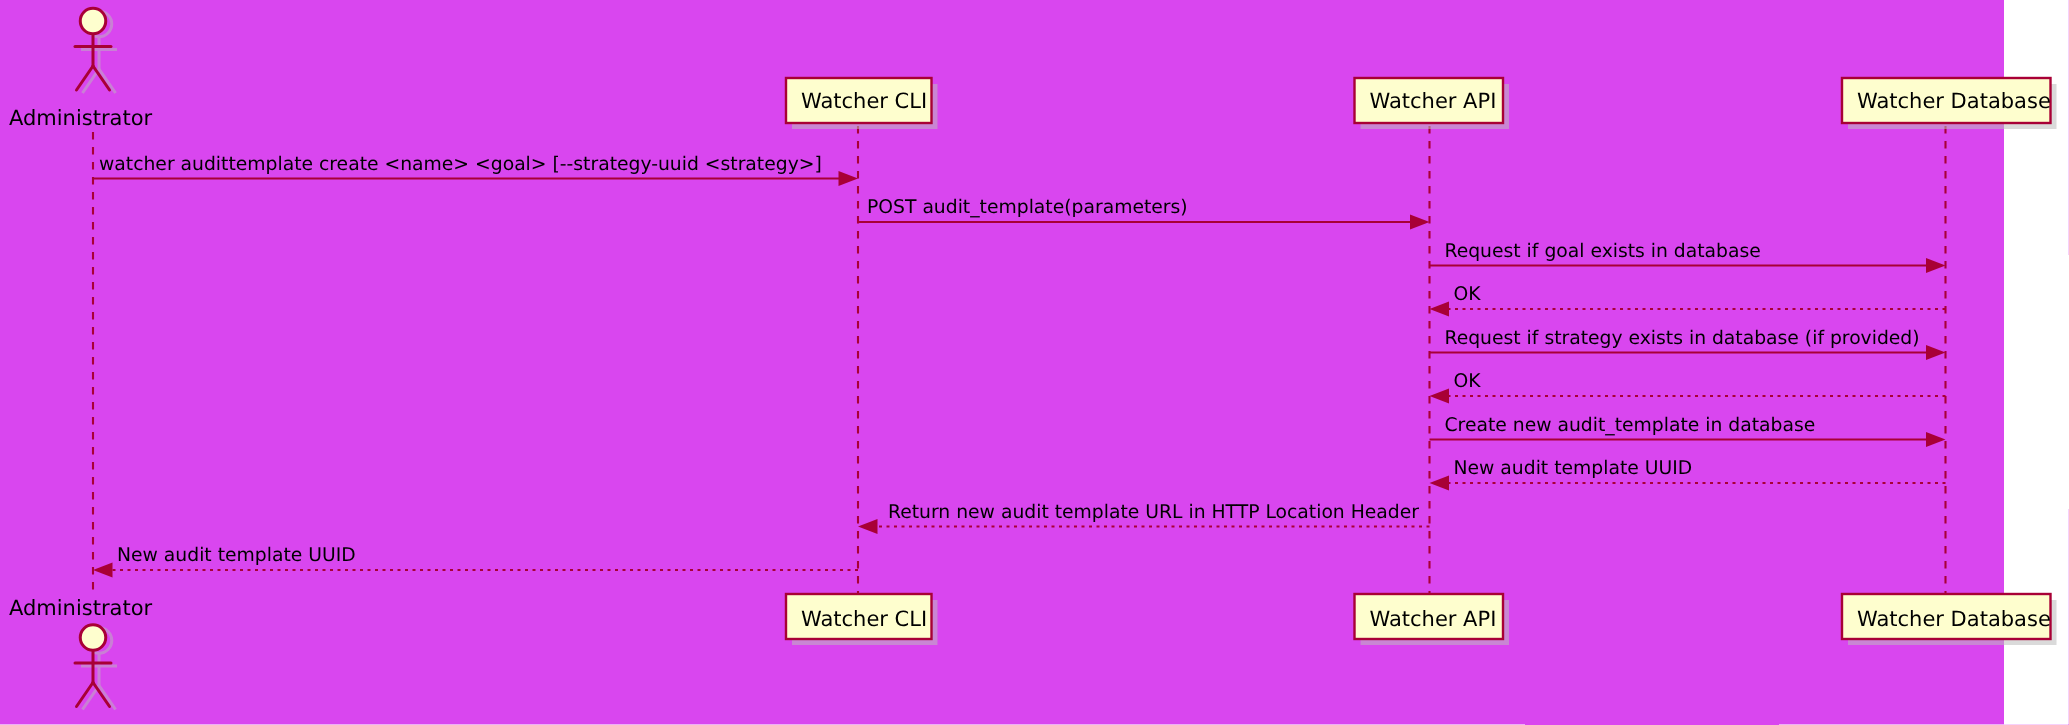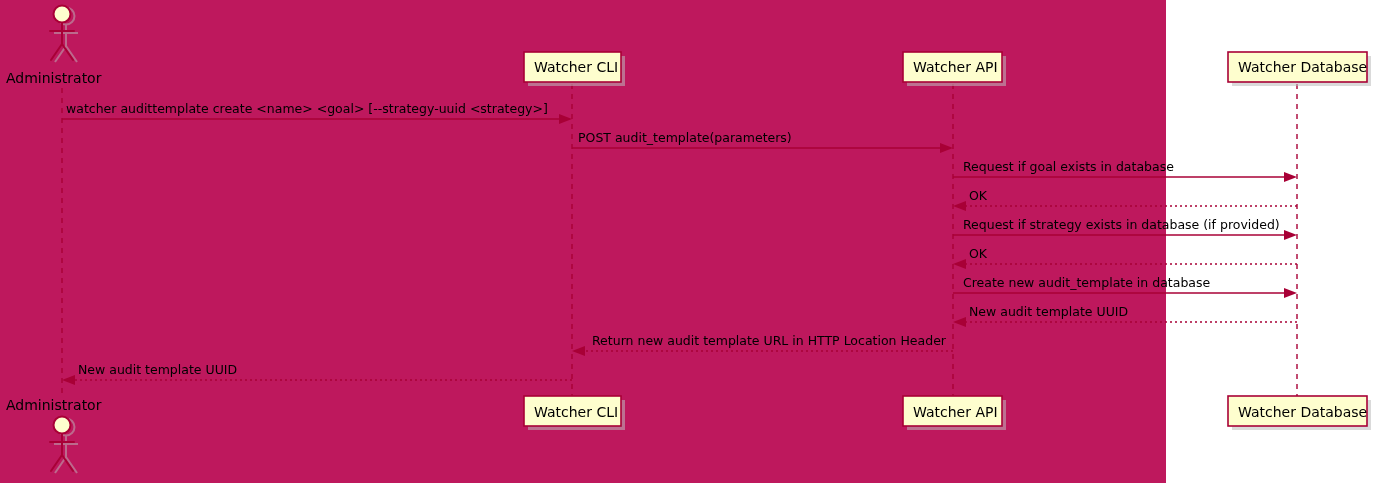--- a/index.html
+++ b/index.html
@@ -9,23 +9,23 @@
     background: #FFFFFF;
   }
   body {
     width: 1379px;
     height: 483px;
     font-family: "DejaVu Sans", sans-serif;
     overflow: hidden;
   }
   #diagram-root {
     position: relative;
-    width: 1166px;
+    width: 1336px;
     height: 483px;
-    background: #be185d;
+    background: #d946ef;
   }
   svg.diagram-canvas {
     position: absolute;
     top: 0;
     left: 0;
     width: 1379px;
     height: 483px;
     display: block;
   }
   text {

